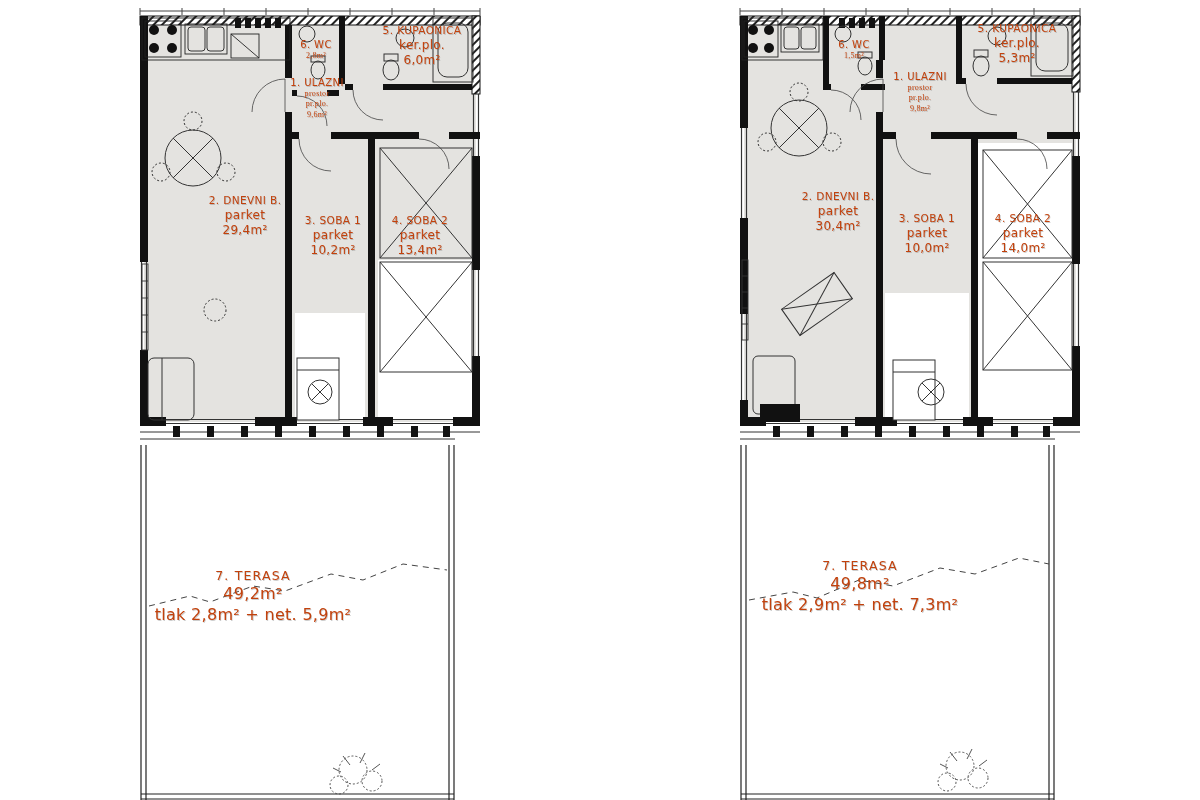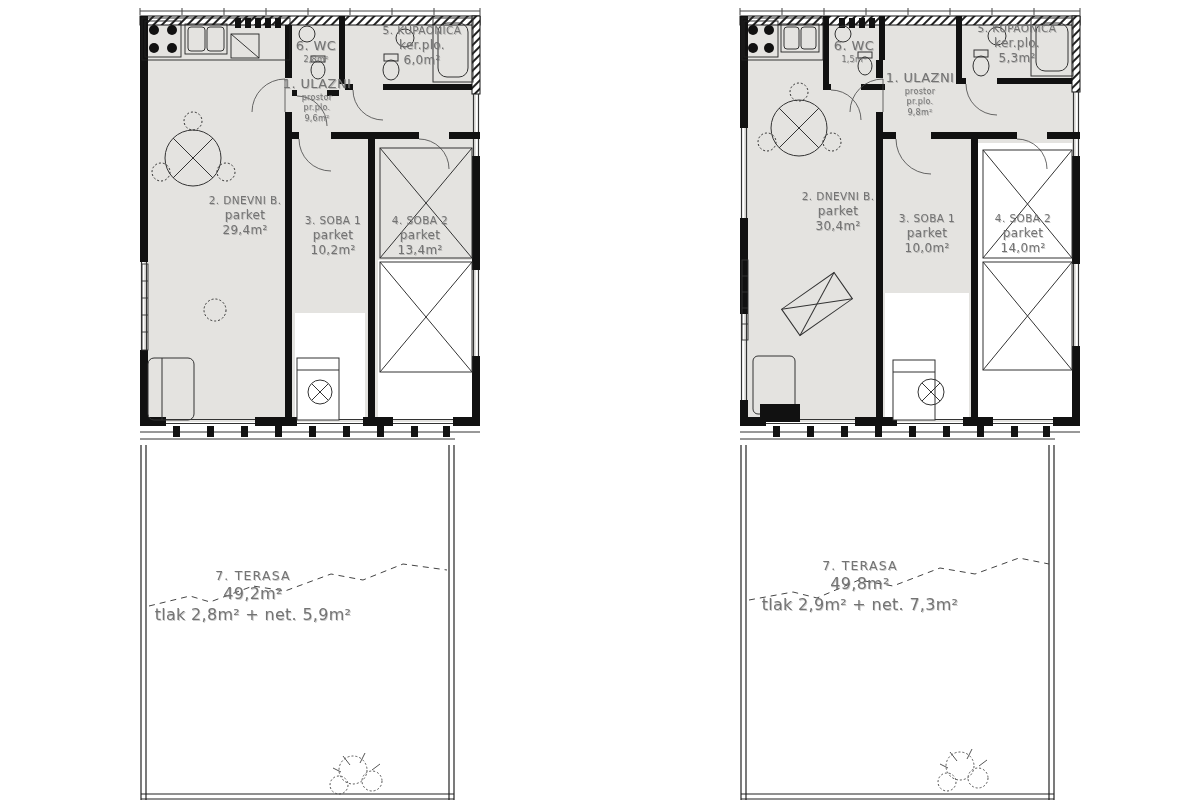--- a/index.html
+++ b/index.html
@@ -2,27 +2,27 @@
 <html><head>
 <meta charset="utf-8">
 <style>
   html,body{margin:0;padding:0;}
   body{width:1200px;height:800px;background:#ffffff;position:relative;overflow:hidden;
        font-family:"DejaVu Sans",sans-serif;}
   .plan{position:absolute;top:8px;width:350px;height:792px;}
   #plan-left{left:135px;}
   #plan-right{left:735px;}
   .plan svg{position:absolute;left:0;top:0;}
-  .lbl{position:absolute;transform:translateX(-50%);text-align:center;color:#737373;
+  .lbl{position:absolute;transform:translateX(-50%);text-align:center;color:#c2410c;
        line-height:1.3;white-space:nowrap;text-shadow:0.8px 0.9px 0 rgba(90,90,90,0.30);}
   .lbl span{display:block;}
   .lbl .t{font-size:10.5px;letter-spacing:.4px;}
   .lbl .s{font-size:12px;letter-spacing:.3px;}
-  .lbl.tiny .t{font-size:13px;}
-  .lbl.tiny .s{font-size:8px;}
+  .lbl.tiny .t{font-size:10px;}
+  .lbl.tiny .s{font-size:8px;font-family:Liberation Serif, serif;}
   .lbl.big .t{font-size:12.5px;letter-spacing:1.2px;}
   .lbl.big .s{font-size:16px;}
 </style>
 </head>
 <body>
 
 <div class="plan" id="plan-left">
   <svg width="350" height="792" viewBox="0 0 350 792">
     <defs>
       <pattern id="hatchA" width="6" height="6" patternUnits="userSpaceOnUse" patternTransform="rotate(45)">

